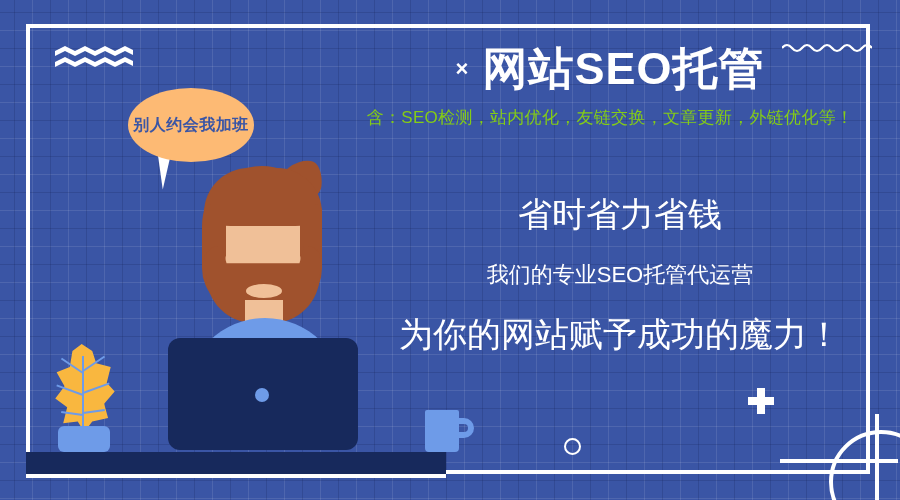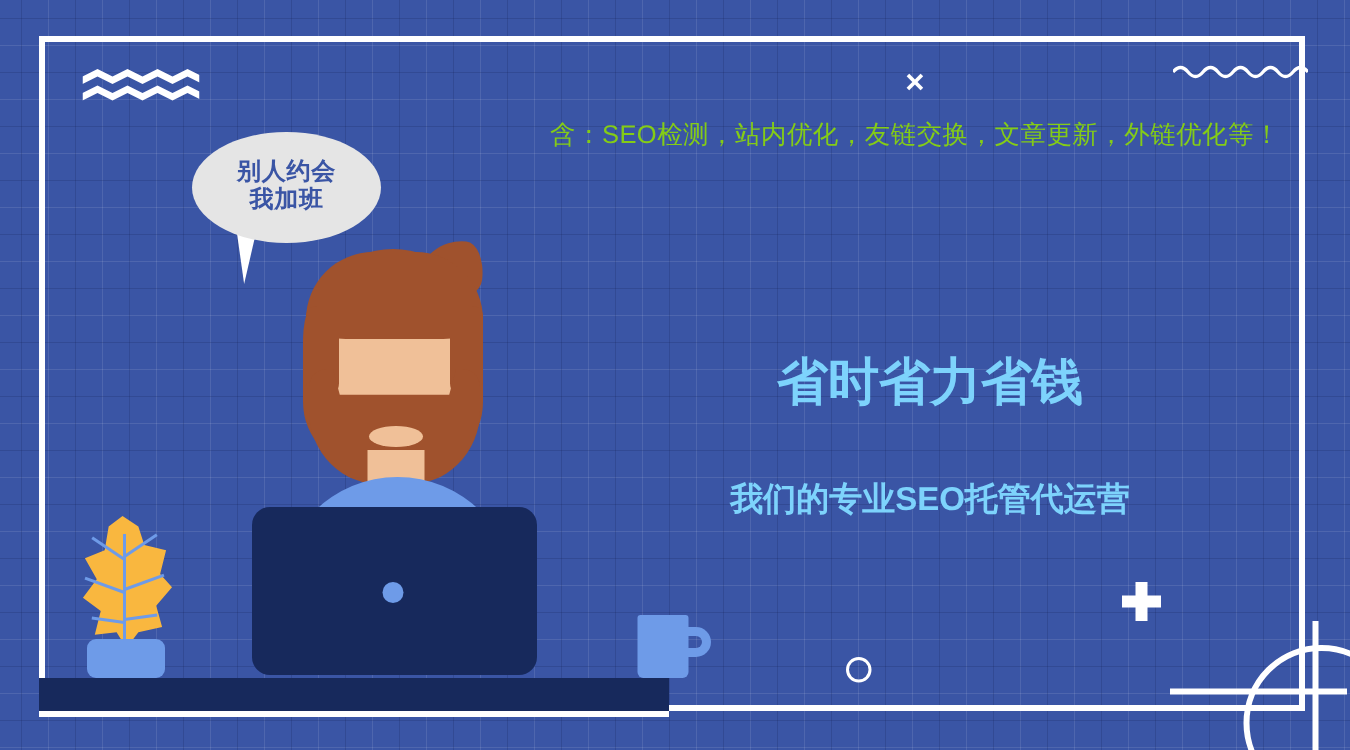--- a/index.html
+++ b/index.html
@@ -62,22 +62,22 @@
     position:absolute; left:780px; top:459px; width:118px; height:4px; background:#ffffff;
   }
   .corner-vline {
     position:absolute; left:875px; top:414px; width:4px; height:90px; background:#ffffff;
   }
   
   .bubble-wrap { position:absolute; left:128px; top:88px; }
   .bubble {
     position:relative;
     width:126px; height:74px;
-    background:#e5e5e5; border-radius:50%/50%;
-    display:flex; flex-direction:column;
+    background:#fdba74; border-radius:50%/50%;
+    display:flex; flex-direction:row;
     align-items:center; justify-content:center;
     line-height:1.18;
   }
   .bubble span {
     color:#3a55a5; font-size:16px; font-weight:bold; letter-spacing:0.5px;
     white-space:nowrap;
   }
   .bubble-tail {
     position:absolute; left:32px; top:62px;
     width:0; height:0;
@@ -205,21 +205,21 @@
   }
   .subtitle {
     margin-top:12px;
     color:#84cc16; font-size:17px; letter-spacing:0.3px; white-space:nowrap;
   }
   .slogan {
     position:absolute; left:356px; top:192px; width:528px;
     text-align:center;
   }
   .slogan-line {
-    color:#7dd3fc; font-weight:bold; white-space:nowrap;margin-top:40px;
+    color:#ffffff; font-weight:normal; white-space:nowrap;
   }
   .slogan-line.l1 { font-size:34px; margin-bottom:22px; }
   .slogan-line.l2 { font-size:22px; margin-bottom:22px; }
   .slogan-line.l3 { font-size:34px; }
 </style>
 </head>
 <body>
 
 <div id="banner">
 
@@ -283,22 +283,24 @@
     <div class="vein" style="left:39px; top:70px; width:22px; transform:rotate(188deg);"></div>
     <div class="pot"></div>
   </div>
 
   <div class="desk-top"></div>
   <div class="desk-edge"></div>
 
   <div class="header-block">
     <div class="title-row">
       <span class="title-x">×</span>
+      <span class="title-main">网站SEO托管</span>
     </div>
     <div class="subtitle">含：SEO检测，站内优化，友链交换，文章更新，外链优化等！</div>
   </div>
 
   <div class="slogan">
     <div class="slogan-line l1">省时省力省钱</div>
     <div class="slogan-line l2">我们的专业SEO托管代运营</div>
+    <div class="slogan-line l3">为你的网站赋予成功的魔力！</div>
   </div>
 
 </div>
 
 </body></html>

